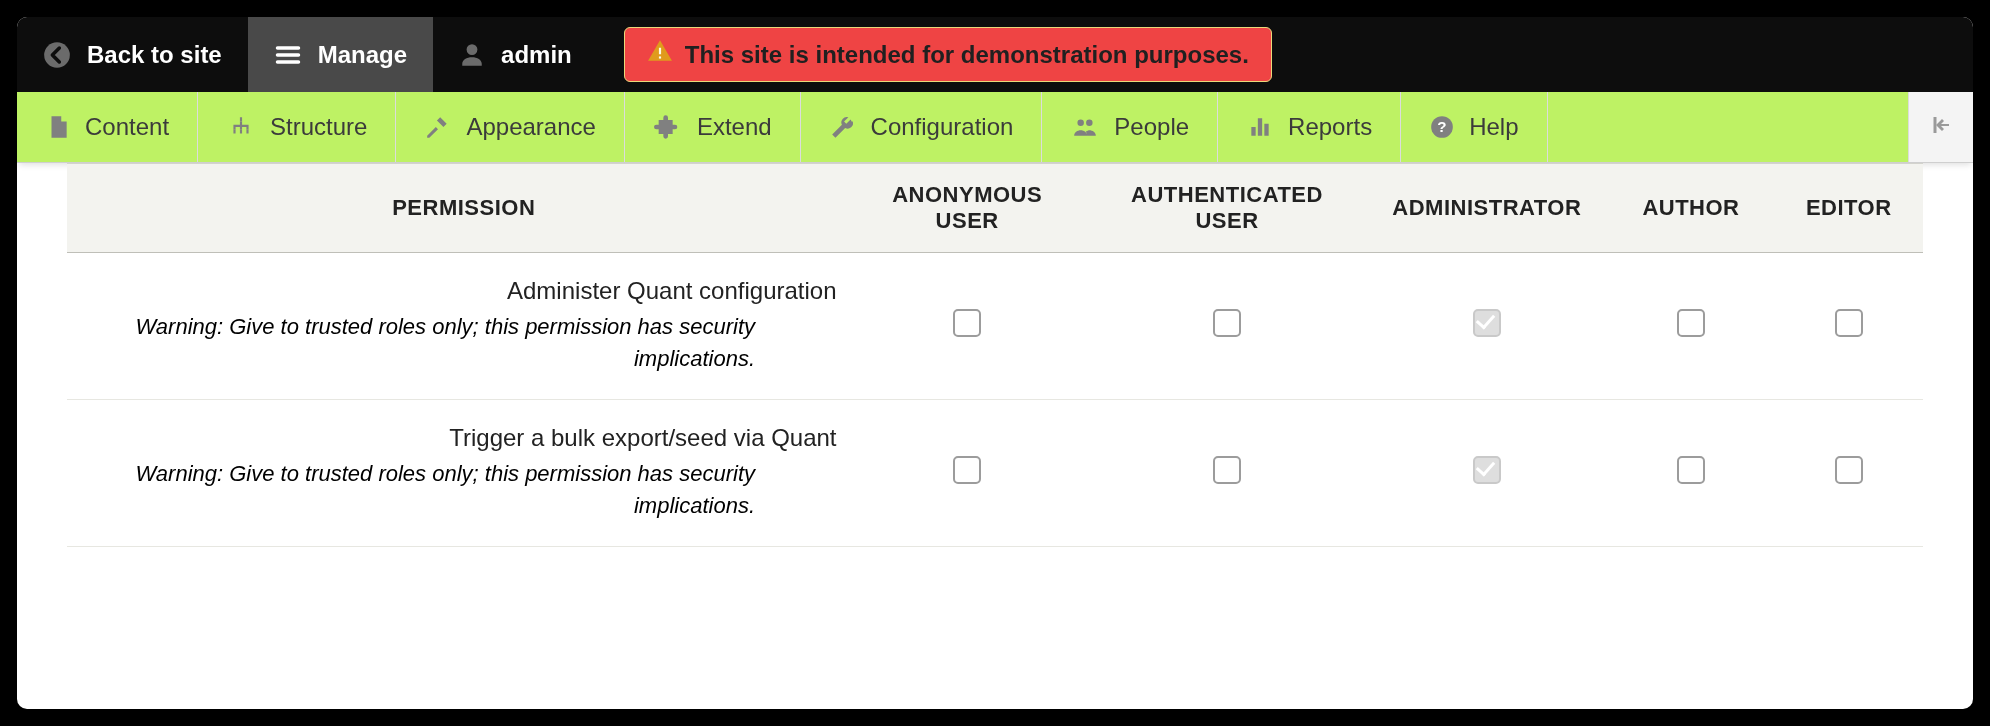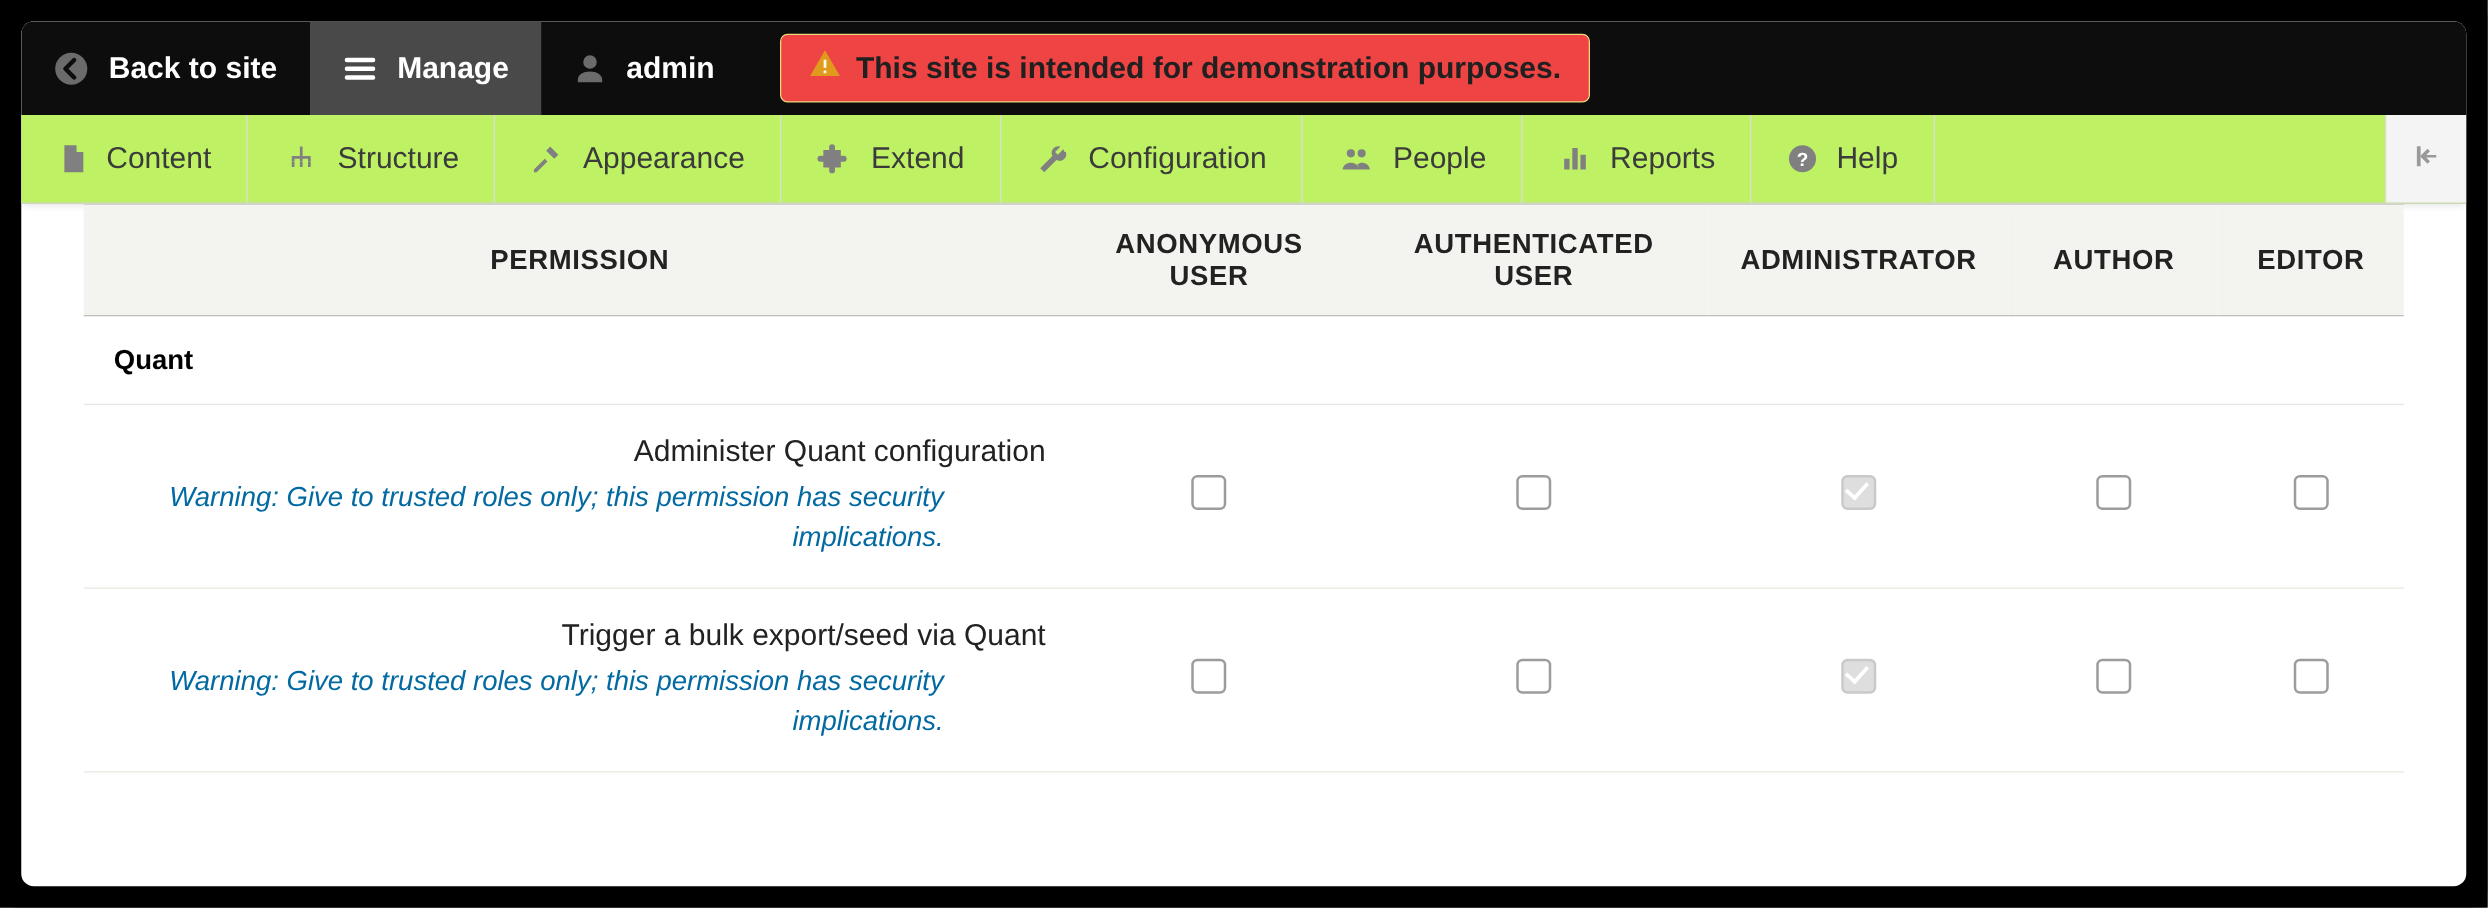--- a/index.html
+++ b/index.html
@@ -20,21 +20,21 @@
   .am-collapse{display:flex;align-items:center;justify-content:center;width:64px;background:#f4f4f4;cursor:pointer;}
   
   .content{padding:0 50px;}
   table.perm{width:100%;border-collapse:collapse;}
   table.perm thead th{background:#f3f3ef;border-top:1px solid #d3d3cd;border-bottom:1px solid #bfbfb8;padding:18px 10px;text-align:center;font-weight:700;color:#222;font-size:22px;letter-spacing:.5px;}
   table.perm thead th:first-child{text-align:center;padding-left:24px;}
   table.perm tbody td{border-bottom:1px solid #e7e7e1;padding:24px 10px;text-align:center;vertical-align:middle;font-size:22px;}
   table.perm tbody td.perm-label{text-align:right;padding-left:48px;}
   .module-row td{font-weight:700;font-size:26px;text-align:left !important;padding:22px 24px !important;border-bottom:1px solid #e7e7e1;}
   .perm-name{font-size:24px;color:#222;margin-bottom:6px;}
-  .perm-desc{font-style:italic;color:#0369a1;font-size:22px;max-width:640px;line-height:1.45;}
+  .perm-desc{font-style:italic;color:#000000;font-size:22px;max-width:640px;line-height:1.45;}
   
   .cb{display:inline-block;width:24px;height:24px;border:2px solid #9c9c9c;border-radius:5px;background:#fff;position:relative;}
   .cb.checked{background:#d9d9d9;border-color:#c0c0c0;}
   .cb.checked::after{content:"";position:absolute;left:5px;top:0px;width:8px;height:14px;border:solid #fff;border-width:0 3px 3px 0;transform:rotate(42deg);}
   .cb.disabled{opacity:.85;}
 </style>
 </head>
 <body>
 
 <div class="frame">
@@ -173,23 +173,20 @@
               </th>
             <th>
                 <div style="white-space:pre-line;">AUTHENTICATED<br>USER</div>
               </th>
             <th>ADMINISTRATOR</th>
             <th>AUTHOR</th>
             <th>EDITOR</th>
           </tr>
         </thead>
         <tbody id="perm-body">
-            <tr class="module-row">
-              <td colspan="6">Quant</td>
-            </tr>
             <tr>
               <td class="perm-label">
                 <div class="perm-name">Administer Quant configuration</div>
                 <div class="perm-desc">Warning: Give to trusted roles only; this permission has security implications.</div>
               </td>
               <td><span class="cb"></span></td>
               <td><span class="cb"></span></td>
               <td><span class="cb checked disabled"></span></td>
               <td><span class="cb"></span></td>
               <td><span class="cb"></span></td>

